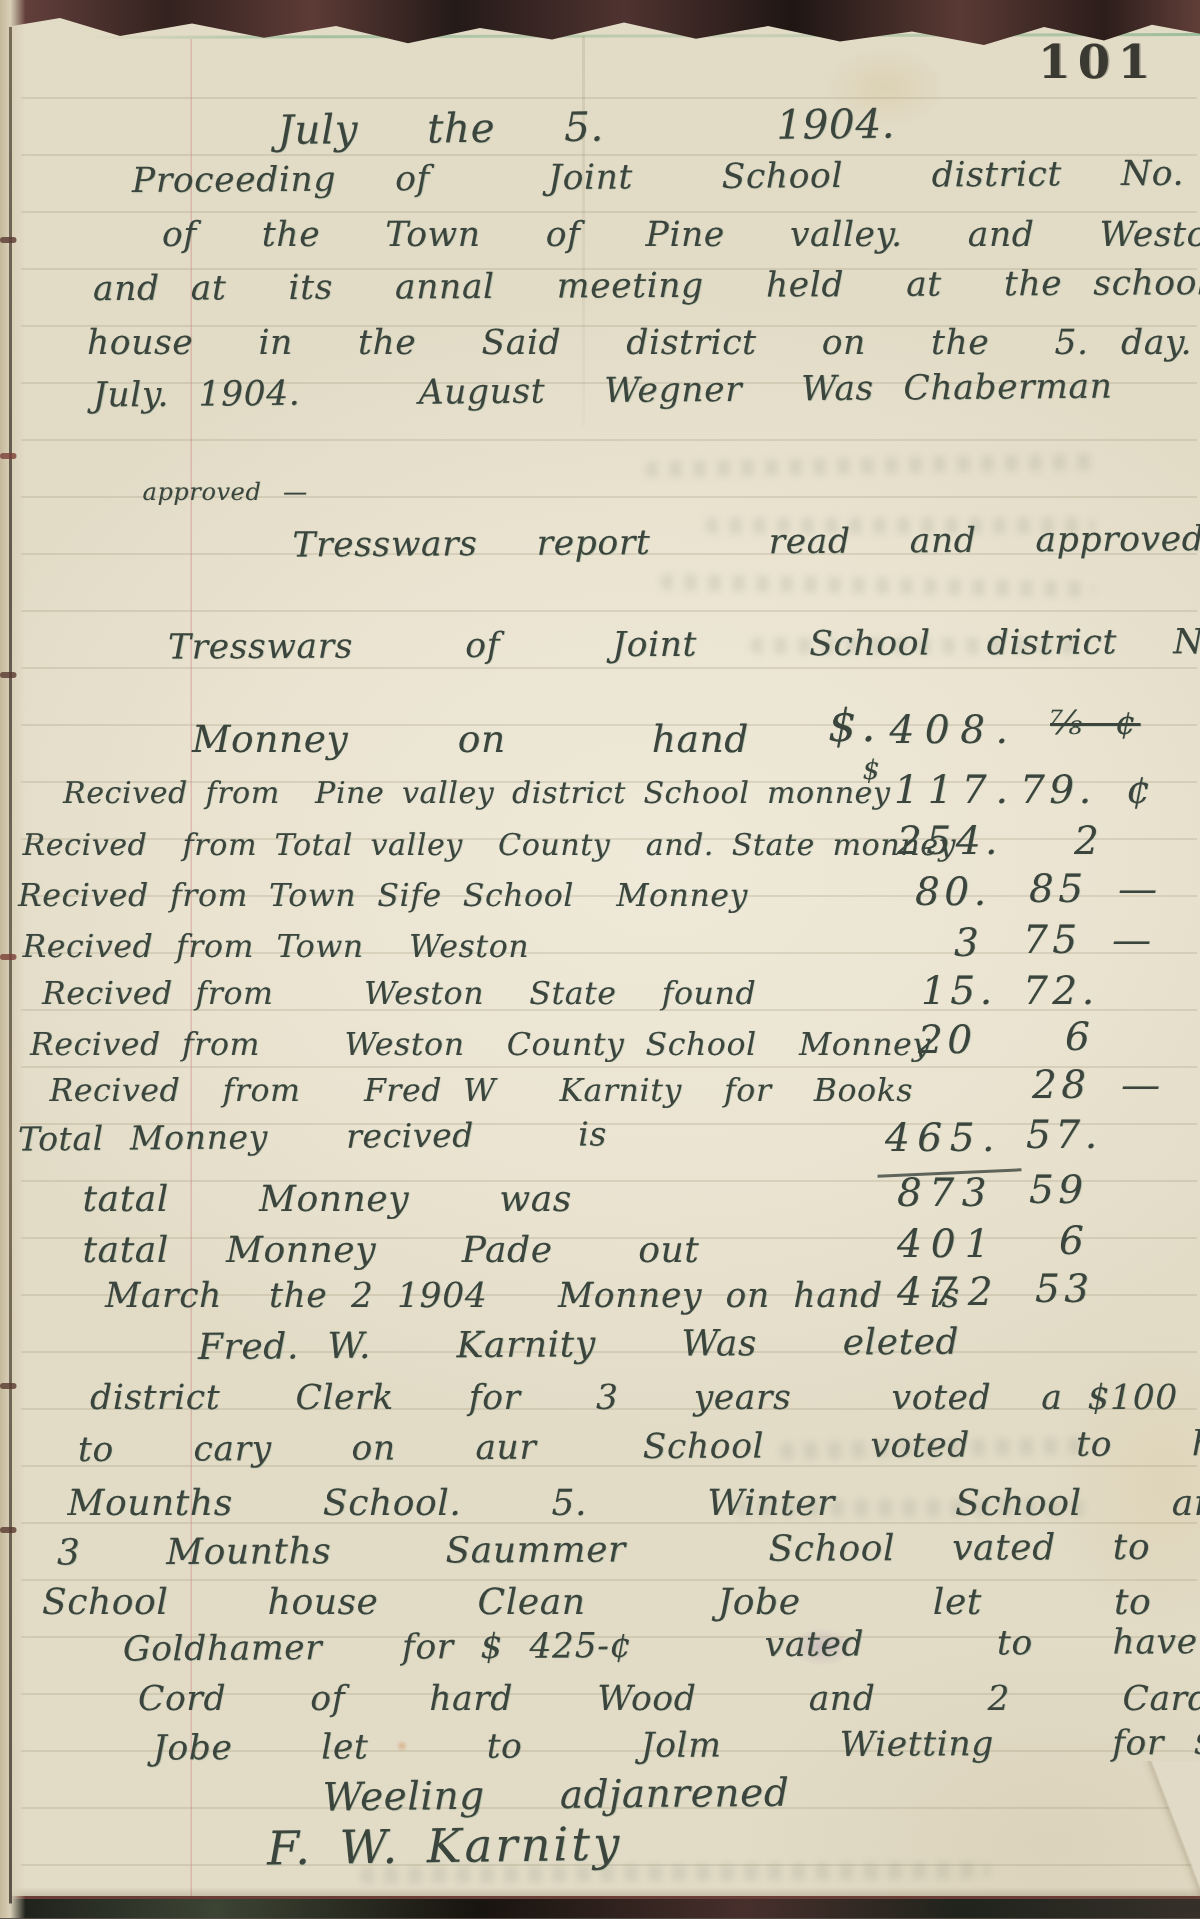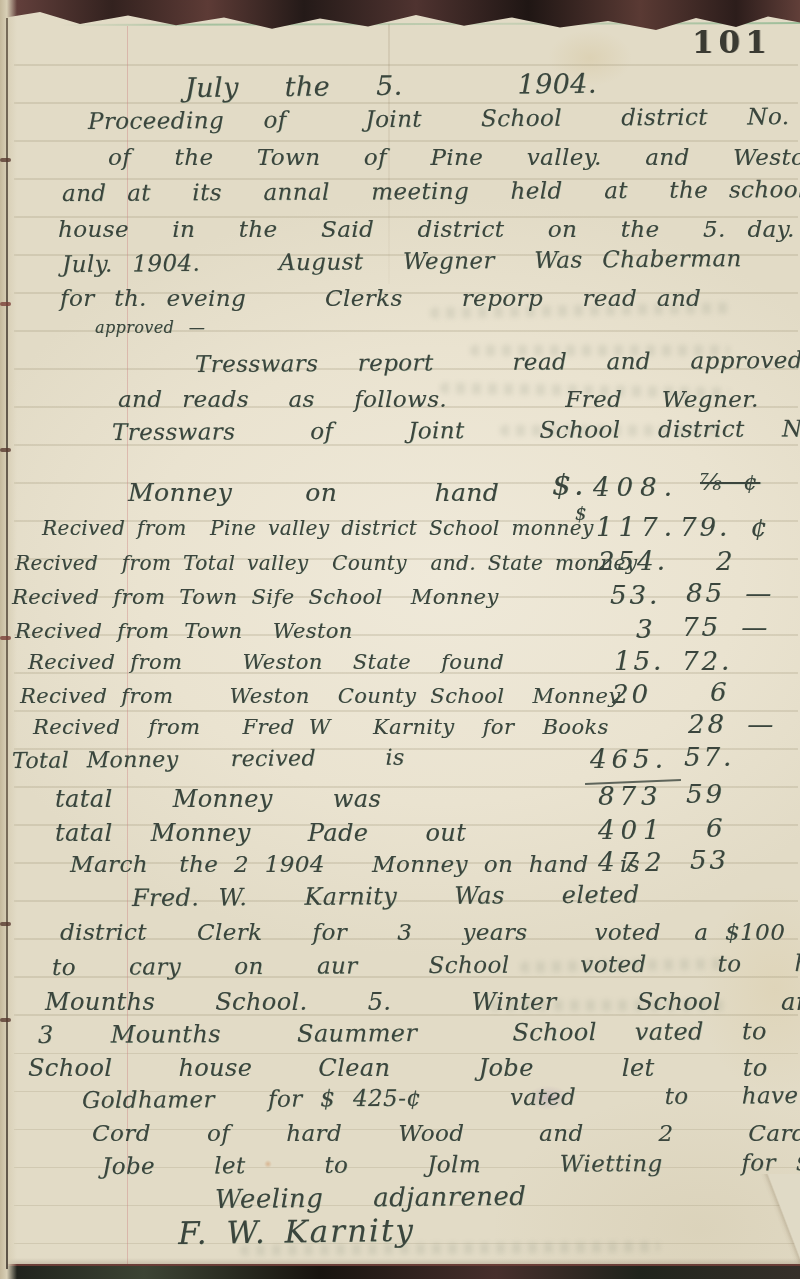--- a/index.html
+++ b/index.html
@@ -82,25 +82,23 @@
 
   <div class="pgnum">101</div>
 
   <div class="hw" style="left:185px;top:74px;font-size:27px;word-spacing:14px;transform:rotate(-0.6deg)">July  the  5.     1904.</div>
 
   <div class="hw" style="left:88px;top:110px;font-size:23px;word-spacing:12px;transform:rotate(-0.4deg)">Proceeding  of    Joint   School   district  No. 3.</div>
   <div class="hw" style="left:108px;top:146px;font-size:23px;word-spacing:14px">of  the  Town  of  Pine  valley.  and  Weston.</div>
   <div class="hw" style="left:62px;top:182px;font-size:23px;word-spacing:13px;transform:rotate(-0.3deg)">and at  its  annal  meeting  held  at  the school</div>
   <div class="hw" style="left:58px;top:218px;font-size:23px;word-spacing:14px">house  in  the  Said  district  on  the  5. day. of</div>
   <div class="hw" style="left:62px;top:253px;font-size:23px;word-spacing:12px;transform:rotate(-0.5deg)">July. 1904.    August  Wegner  Was Chaberman</div>
-  <div class="hw" style="left:60px;top:287px;font-size:23px;word-spacing:12px">for th. eveing    Clerks   reporp  read and</div>
   <div class="hw" style="left:95px;top:320px;font-size:16px">approved —</div>
 
   <div class="hw" style="left:195px;top:353px;font-size:23px;word-spacing:12px;transform:rotate(-0.4deg)">Tresswars  report    read  and  approved</div>
-  <div class="hw" style="left:118px;top:388px;font-size:23px;word-spacing:12px">and reads  as  follows.      Fred  Wegner.</div>
   <div class="hw" style="left:112px;top:421px;font-size:23px;word-spacing:11px;transform:rotate(-0.3deg)">Tresswars    of    Joint    School  district  No. 3.</div>
 
   <div>
     <span class="hw" style="left:128px;top:480px;font-size:25px;word-spacing:16px">Monney   on    hand</span>
     <span class="hw amt" style="left:552px;top:470px;font-size:30px">$.</span>
     <span class="hw amt" style="left:593px;top:474px;letter-spacing:7px">408.</span>
     <span class="hw amt strike" style="left:700px;top:472px;font-size:22px">⅞ ¢</span>
   </div>
   <div>
     <span class="hw" style="left:42px;top:518px;font-size:20px;word-spacing:5px">Recived from  Pine valley district School monney</span>
@@ -108,21 +106,21 @@
     <span class="hw amt" style="left:596px;top:514px;letter-spacing:6px">117.</span>
     <span class="hw amt" style="left:680px;top:514px">79. ¢</span>
   </div>
   <div>
     <span class="hw" style="left:15px;top:553px;font-size:20px;word-spacing:5px">Recived  from Total valley  County  and. State monney</span>
     <span class="hw amt" style="left:598px;top:548px">254.</span>
     <span class="hw amt" style="left:716px;top:548px">2</span>
   </div>
   <div>
     <span class="hw" style="left:12px;top:587px;font-size:21px;word-spacing:7px">Recived from Town Sife School  Monney</span>
-    <span class="hw amt" style="left:610px;top:582px">53.</span>
+    <span class="hw amt" style="left:610px;top:582px">80.</span>
     <span class="hw amt" style="left:686px;top:580px">85 —</span>
   </div>
   <div>
     <span class="hw" style="left:15px;top:621px;font-size:21px;word-spacing:8px">Recived from Town  Weston</span>
     <span class="hw amt" style="left:636px;top:616px">3</span>
     <span class="hw amt" style="left:682px;top:614px">75 —</span>
   </div>
   <div>
     <span class="hw" style="left:28px;top:652px;font-size:21px;word-spacing:8px">Recived from    Weston  State  found</span>
     <span class="hw amt" style="left:614px;top:648px">15.</span>

